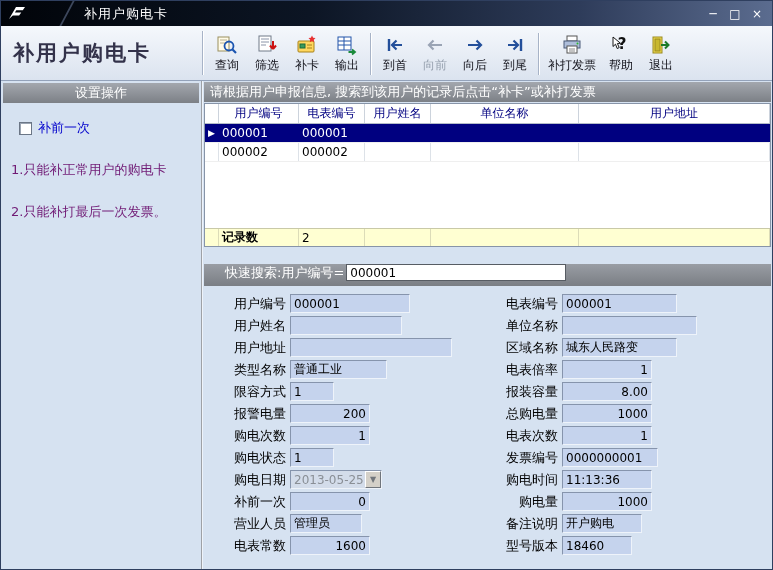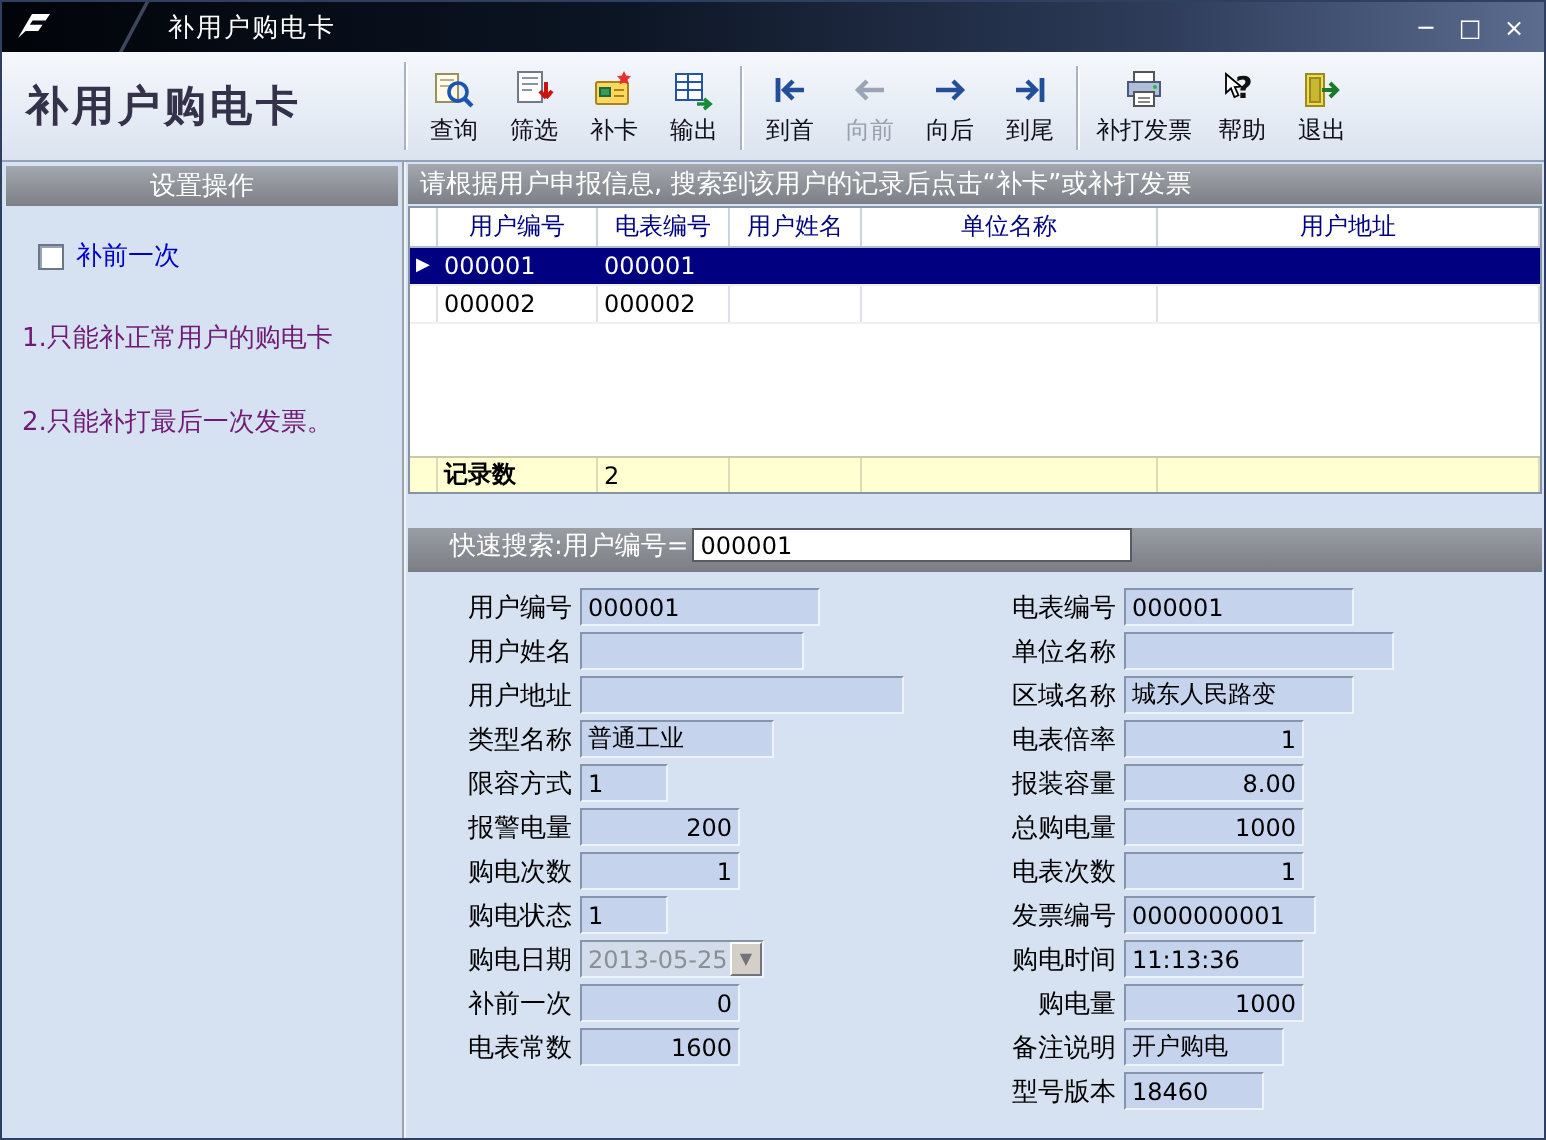--- a/index.html
+++ b/index.html
@@ -332,20 +332,24 @@
               <div class="fcombo" style="width: 92px;">
                 <span class="cval">2013-05-25</span>
                 <span class="carrow">▼</span>
               </div>
             </div>
             <div class="frow">
               <span class="flabel">补前一次</span>
               <div class="ffield right" style="width: 80px;">0</div>
             </div>
             <div class="frow">
+              <span class="flabel">营业人员</span>
+              <div class="ffield" style="width: 72px;">管理员</div>
+            </div>
+            <div class="frow">
               <span class="flabel">电表常数</span>
               <div class="ffield right" style="width: 80px;">1600</div>
             </div>
           </div>
         <div class="fcol right" id="fcol-right">
             <div class="frow">
               <span class="flabel">电表编号</span>
               <div class="ffield" style="width: 115px;">000001</div>
             </div>
             <div class="frow">

